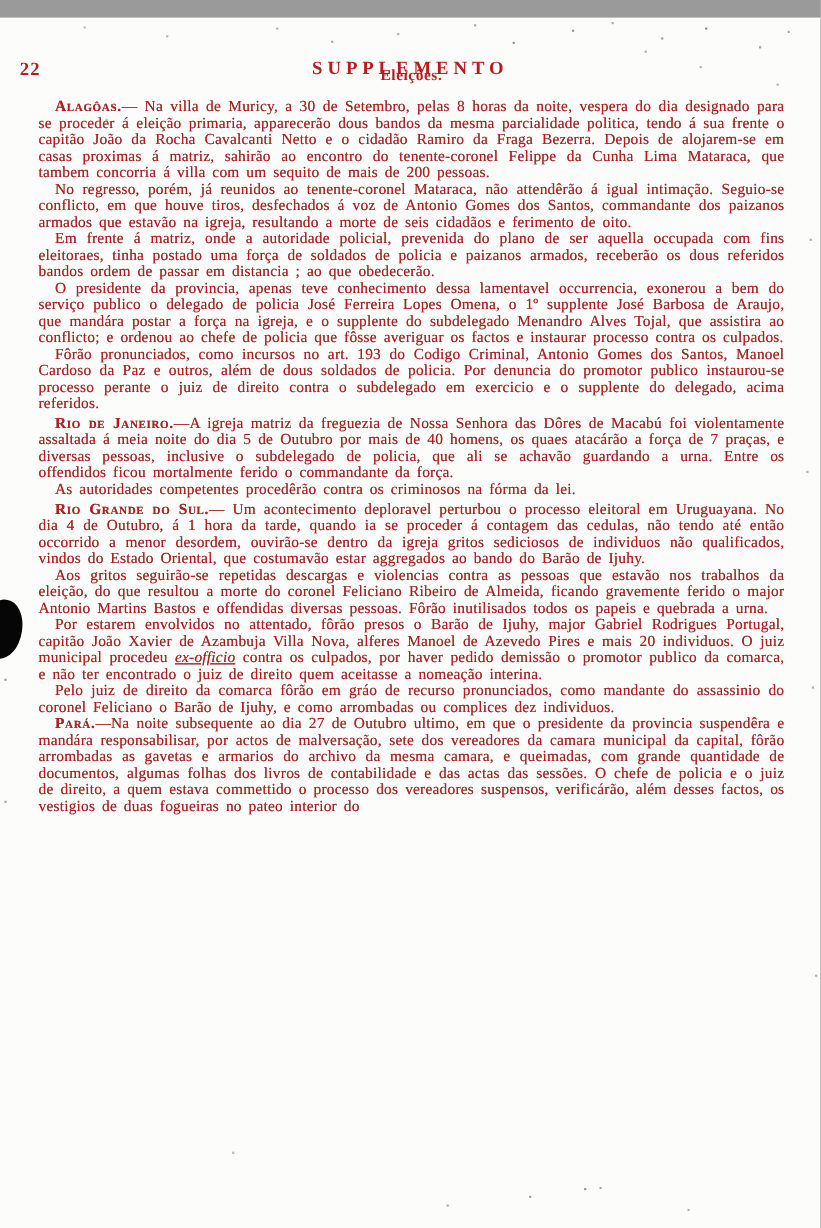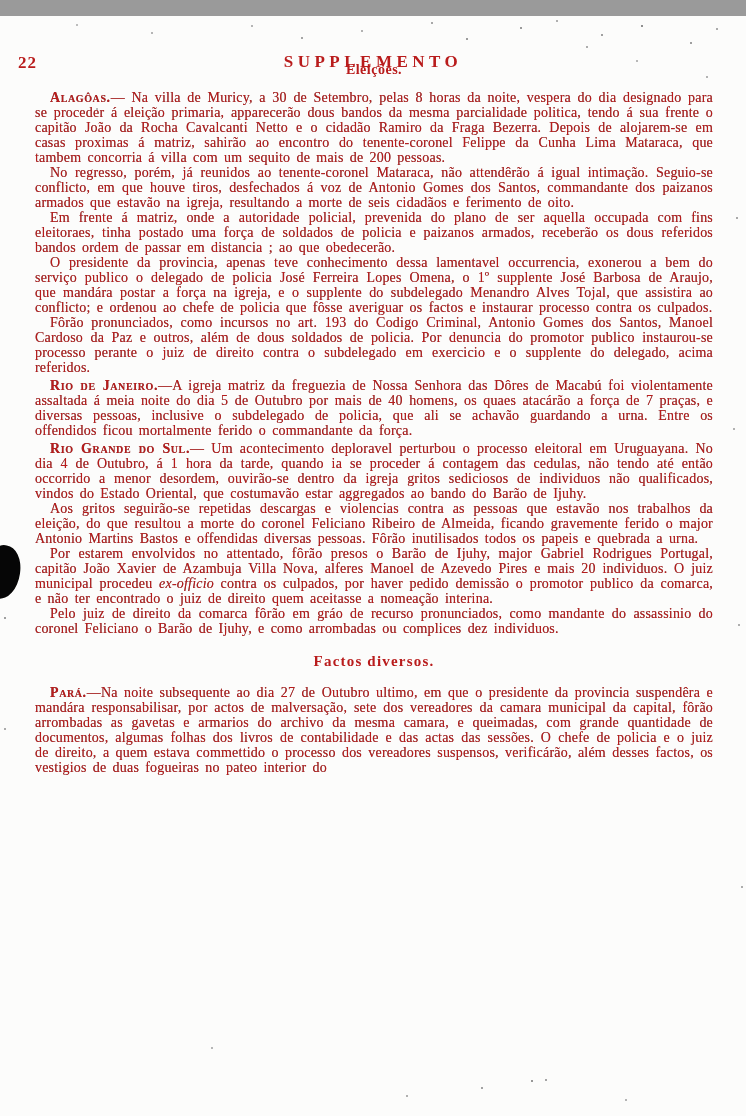--- a/index.html
+++ b/index.html
@@ -53,21 +53,21 @@
   p.par{
     margin:0;
     text-indent:15px;
     text-align:justify;
     font-size:14px;line-height:15px;
     word-spacing:2.5px;letter-spacing:0.2px;
     text-shadow:0 0 0.45px rgba(10,8,5,0.55);
   }
   p.par.gap{margin-top:3px;}
   .lead{font-variant:small-caps;letter-spacing:0.6px;font-weight:bold;}
-  .it{font-style:italic;}
+  .it{font-style:italic;text-decoration:underline;}
 </style>
 </head>
 <body>
 
 <div class="page">
   <div class="speck"></div>
   <div class="ink-blot"></div>
 
   <div class="page-header">
     <span class="page-number">22</span>
@@ -84,28 +84,28 @@
 
     <p class="par"><span>Em frente á matriz, onde a autoridade policial, prevenida do plano de ser aquella occupada com fins eleitoraes, tinha postado uma força de soldados de policia e paizanos armados, receberão os dous referidos bandos ordem de passar em distancia ; ao que obedecerão.</span></p>
 
     <p class="par"><span>O presidente da provincia, apenas teve conhecimento dessa lamentavel occurrencia, exonerou a bem do serviço publico o delegado de policia José Ferreira Lopes Omena, o 1º supplente José Barbosa de Araujo, que mandára postar a força na igreja, e o supplente do subdelegado Menandro Alves Tojal, que assistira ao conflicto; e ordenou ao chefe de policia que fôsse averiguar os factos e instaurar processo contra os culpados.</span></p>
 
     <p class="par"><span>Fôrão pronunciados, como incursos no art. 193 do Codigo Criminal, Antonio Gomes dos Santos, Manoel Cardoso da Paz e outros, além de dous soldados de policia. Por denuncia do promotor publico instaurou-se processo perante o juiz de direito contra o subdelegado em exercicio e o supplente do delegado, acima referidos.</span></p>
 
     <p class="par gap"><span class="lead">Rio de Janeiro.</span><span>—A igreja matriz da freguezia de Nossa Senhora das Dôres de Macabú foi violentamente assaltada á meia noite do dia 5 de Outubro por mais de 40 homens, os quaes atacárão a força de 7 praças, e diversas pessoas, inclusive o subdelegado de policia, que ali se achavão guardando a urna. Entre os offendidos ficou mortalmente ferido o commandante da força.</span></p>
 
 
+    <p class="par"><span>As autoridades competentes procedêrão contra os criminosos na fórma da lei.</span></p>
 
     <p class="par gap"><span class="lead">Rio Grande do Sul.</span><span>— Um acontecimento deploravel perturbou o processo eleitoral em Uruguayana. No dia 4 de Outubro, á 1 hora da tarde, quando ia se proceder á contagem das cedulas, não tendo até então occorrido a menor desordem, ouvirão-se dentro da igreja gritos sediciosos de individuos não qualificados, vindos do Estado Oriental, que costumavão estar aggregados ao bando do Barão de Ijuhy.</span></p>
 
     <p class="par"><span>Aos gritos seguirão-se repetidas descargas e violencias contra as pessoas que estavão nos trabalhos da eleição, do que resultou a morte do coronel Feliciano Ribeiro de Almeida, ficando gravemente ferido o major Antonio Martins Bastos e offendidas diversas pessoas. Fôrão inutilisados todos os papeis e quebrada a urna.</span></p>
 
     <p class="par"><span>Por estarem envolvidos no attentado, fôrão presos o Barão de Ijuhy, major Gabriel Rodrigues Portugal, capitão João Xavier de Azambuja Villa Nova, alferes Manoel de Azevedo Pires e mais 20 individuos. O juiz municipal procedeu </span><span class="it">ex-officio</span><span> contra os culpados, por haver pedido demissão o promotor publico da comarca, e não ter encontrado o juiz de direito quem aceitasse a nomeação interina.</span></p>
 
 
     <p class="par"><span>Pelo juiz de direito da comarca fôrão em gráo de recurso pronunciados, como mandante do assassinio do coronel Feliciano o Barão de Ijuhy, e como arrombadas ou complices dez individuos.</span></p>
 
-    <h2 class="sec-heading second">Factos diversos.</h2>
 
     <p class="par"><span class="lead">Pará.</span><span>—Na noite subsequente ao dia 27 de Outubro ultimo, em que o presidente da provincia suspendêra e mandára responsabilisar, por actos de malversação, sete dos vereadores da camara municipal da capital, fôrão arrombadas as gavetas e armarios do archivo da mesma camara, e queimadas, com grande quantidade de documentos, algumas folhas dos livros de contabilidade e das actas das sessões. O chefe de policia e o juiz de direito, a quem estava commettido o processo dos vereadores suspensos, verificárão, além desses factos, os vestigios de duas fogueiras no pateo interior do</span></p>
 
   </div>
 </div>
 
 </body></html>

